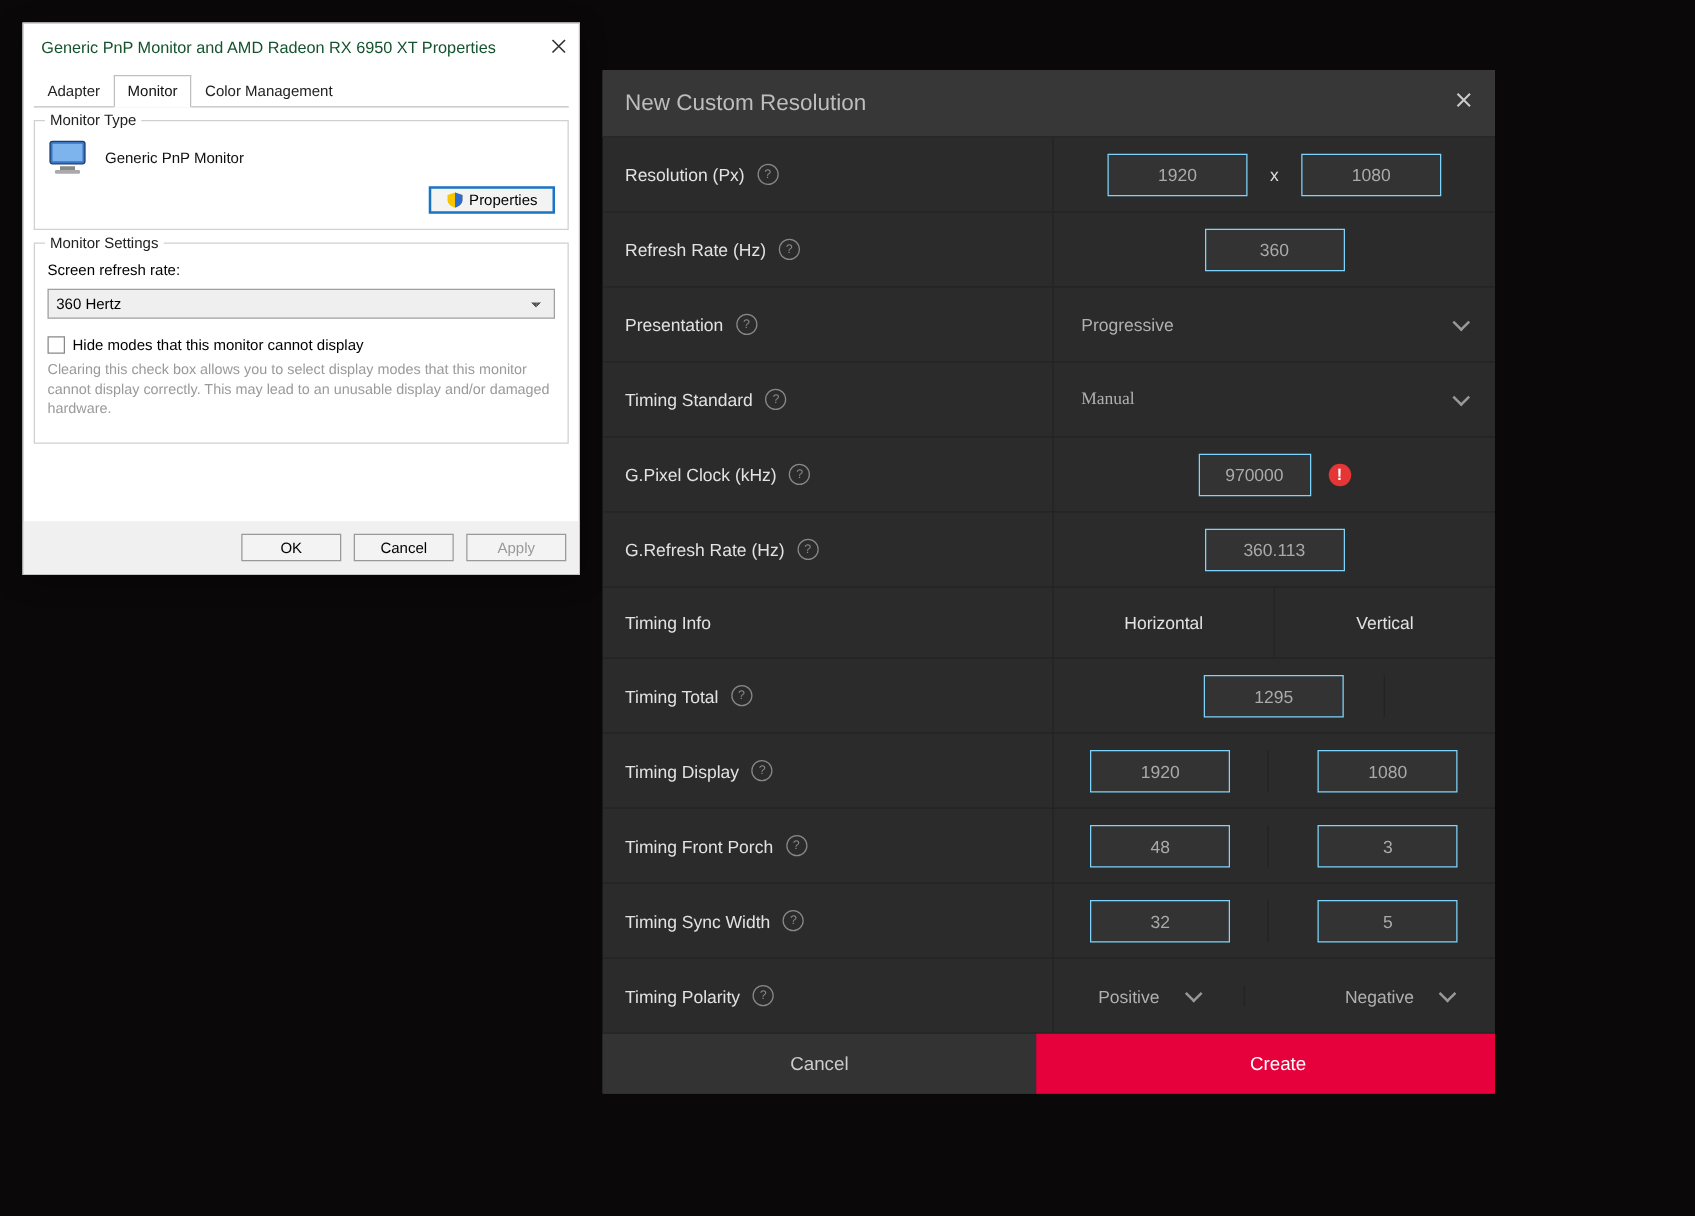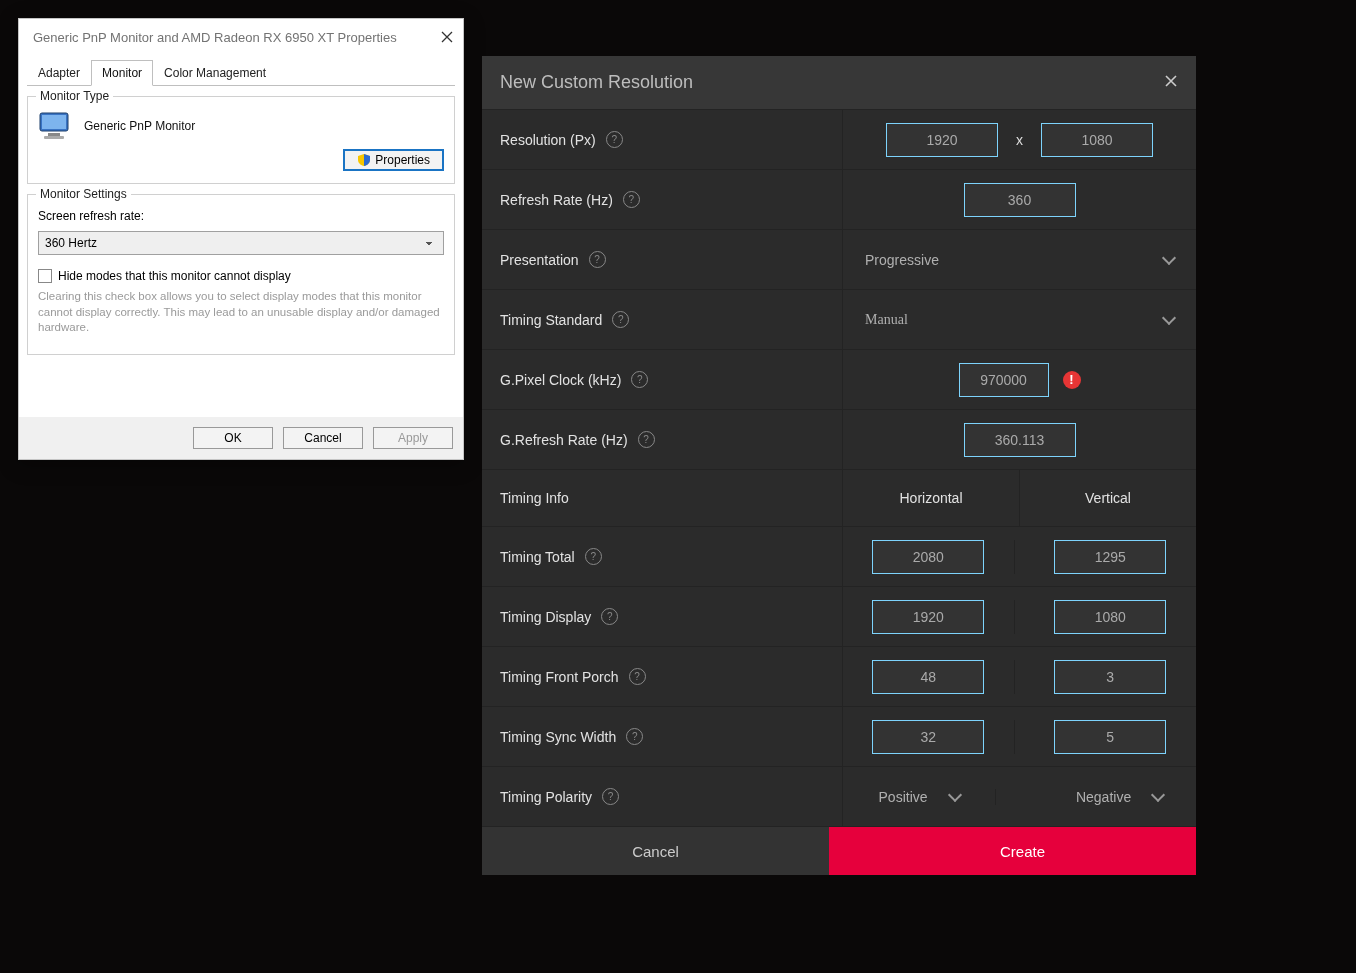--- a/index.html
+++ b/index.html
@@ -21,21 +21,21 @@
   background: #fff;
   border: 1px solid #c5c5c5;
   box-shadow: 0 4px 18px rgba(0,0,0,0.35);
 }
 .win-titlebar {
   display: flex;
   align-items: center;
   justify-content: space-between;
   padding: 8px 1px 8px 14px;
   font-size: 13px;
-  color: #737373;
+  color: #14532d;
 }
 .win-close {
   width: 30px; height: 20px;
   display: flex; align-items: center; justify-content: center;
   cursor: pointer;
   font-size: 14px;
 }
 .win-body { padding: 0 8px 8px 8px; }
 
 .win-tabs {
@@ -424,23 +424,20 @@
     <div class="amd-hcol">Vertical</div>
   </div>
 
   <div class="amd-row amd-twocol">
     <div class="amd-left">
       <span>Timing Total</span>
       <span class="help-icon">?</span>
     </div>
     <div class="amd-right">
       <div class="col">
-          <input class="amd-input" value="2080" style="">
-        </div>
-      <div class="col">
           <input class="amd-input" value="1295" style="">
         </div>
     </div>
   </div>
 
   <div class="amd-row amd-twocol">
     <div class="amd-left">
       <span>Timing Display</span>
       <span class="help-icon">?</span>
     </div>

